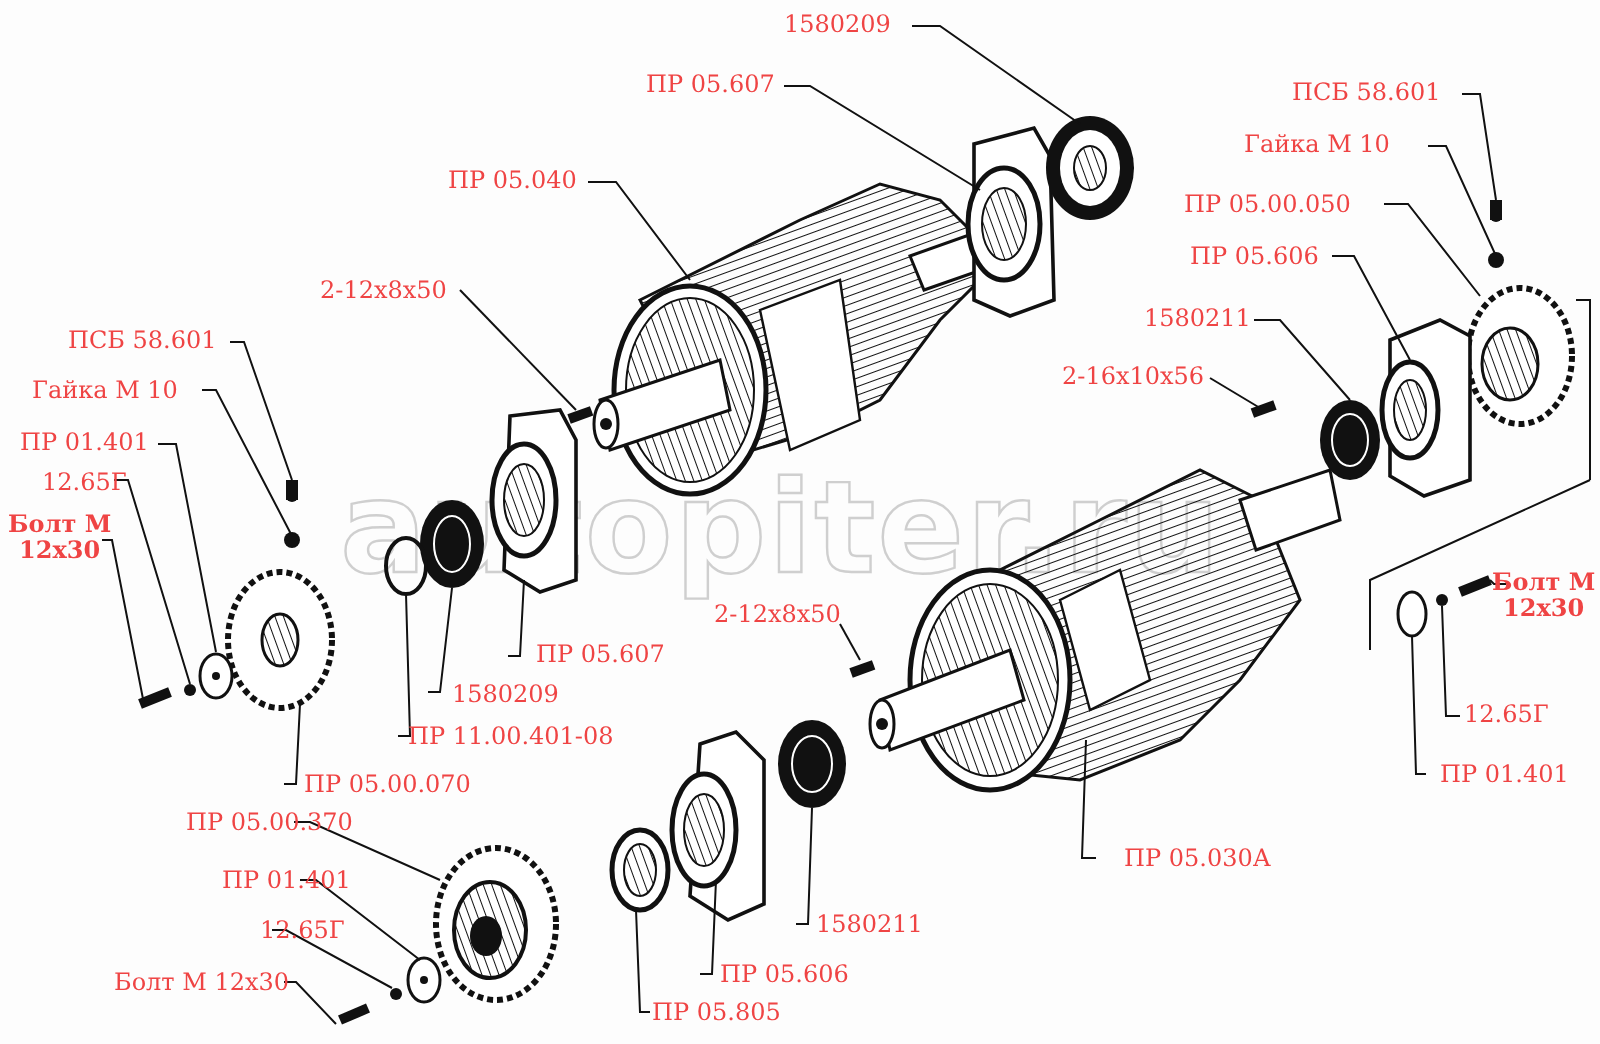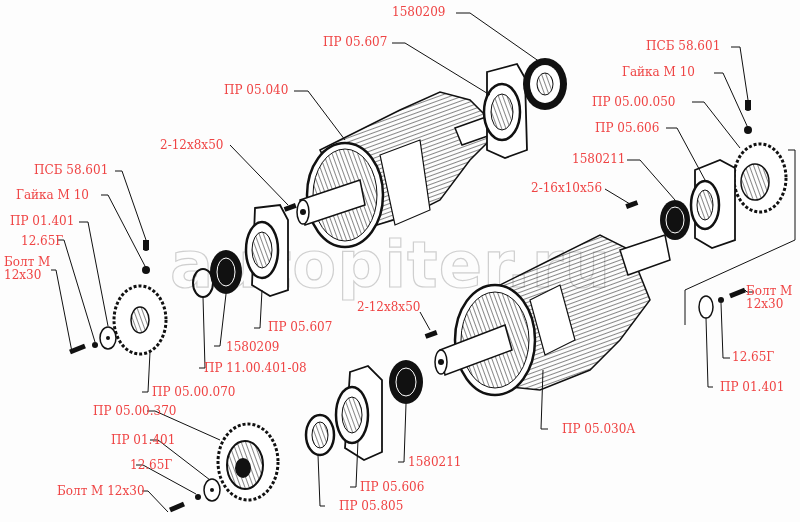--- a/index.html
+++ b/index.html
@@ -3,21 +3,21 @@
 <meta charset="utf-8">
 <style>
   html, body { margin: 0; padding: 0; background: #fdfdfd; }
   #stage { position: relative; width: 800px; height: 522px; overflow: hidden; background: #fdfdfd; }
   svg#drawing { position: absolute; left: 0; top: 0; }
   .lbl {
     position: absolute; white-space: nowrap;
     font-family: "DejaVu Serif", "Liberation Serif", serif;
     font-size: 12px; color: #ef4444; line-height: 13px;
   }
-  .lbl.ml { white-space: pre; text-align: left; }
+  .lbl.ml { white-space: pre; text-align: center; font-weight: bold; }
   .fig-box {
     position: absolute; left: 492px; top: 477px; width: 66px; height: 22px;
     border: 2px solid #111; background: #fff;
     font-family: "DejaVu Sans", "Liberation Sans", sans-serif; font-weight: bold;
     font-size: 13px; display: flex; align-items: center; justify-content: center; color: #111;
   }
   .watermark {
     position: absolute; left: 170px; top: 228px;
     font-family: "DejaVu Sans", "Liberation Sans", sans-serif; font-size: 64px; font-weight: bold;
     color: transparent; -webkit-text-stroke: 1.2px rgba(170,170,170,0.55);
@@ -208,20 +208,20 @@
 
   <div class="lbl" style="left:357px;top:301px;">2-12x8x50</div>
   <div class="lbl ml" style="left:746px;top:285px;">Болт М
 12x30</div>
   <div class="lbl" style="left:732px;top:351px;">12.65Г</div>
   <div class="lbl" style="left:720px;top:381px;">ПР 01.401</div>
   <div class="lbl" style="left:562px;top:423px;">ПР 05.030А</div>
 
   <div class="lbl" style="left:408px;top:456px;">1580211</div>
   <div class="lbl" style="left:360px;top:481px;">ПР 05.606</div>
-  <div class="lbl" style="left:339px;top:500px;">ПР 05.805</div>
+  <div class="lbl" style="left:326px;top:500px;">ПР 05.805</div>
 
   <div class="lbl" style="left:93px;top:405px;">ПР 05.00.370</div>
   <div class="lbl" style="left:111px;top:434px;">ПР 01.401</div>
   <div class="lbl" style="left:130px;top:459px;">12.65Г</div>
   <div class="lbl" style="left:57px;top:485px;">Болт М 12x30</div>
 
 </div>
 
 </body></html>

